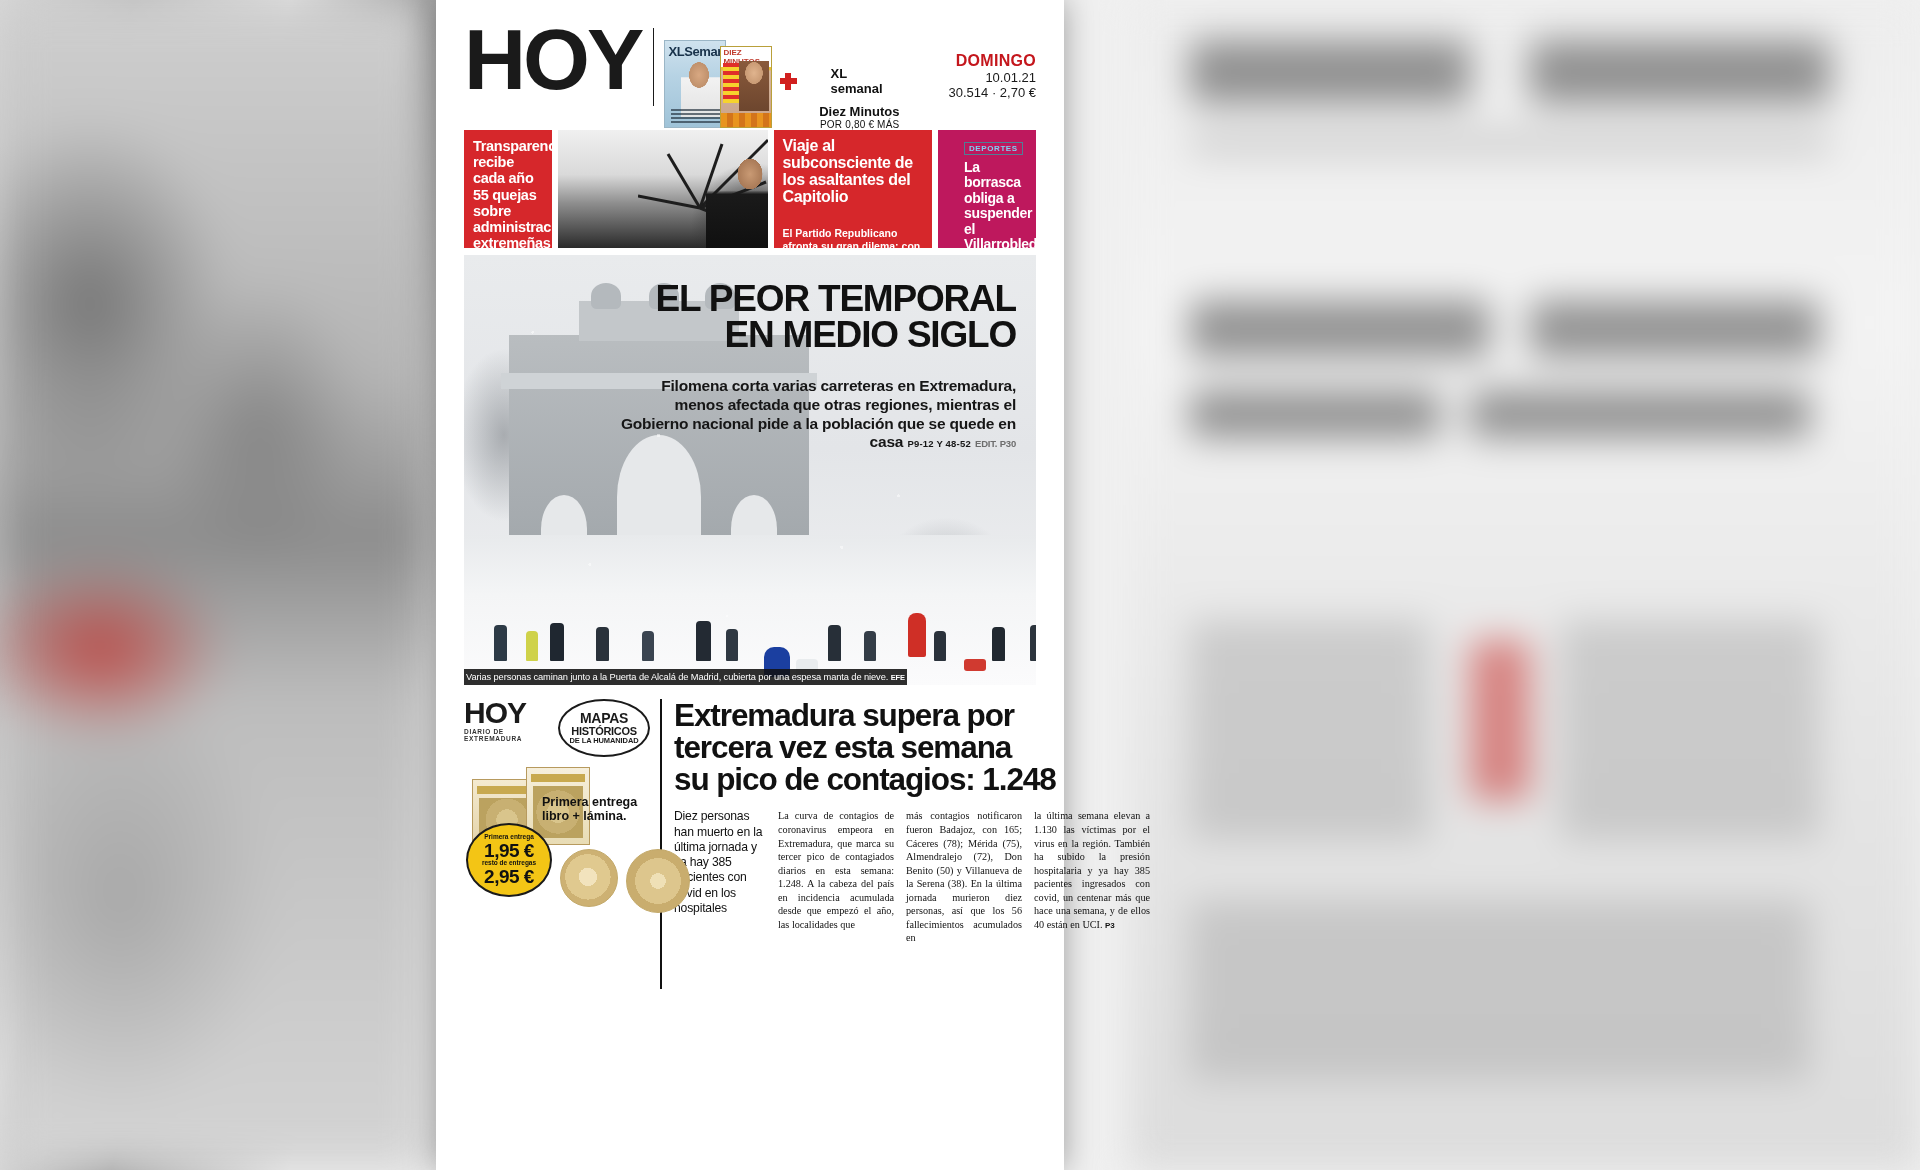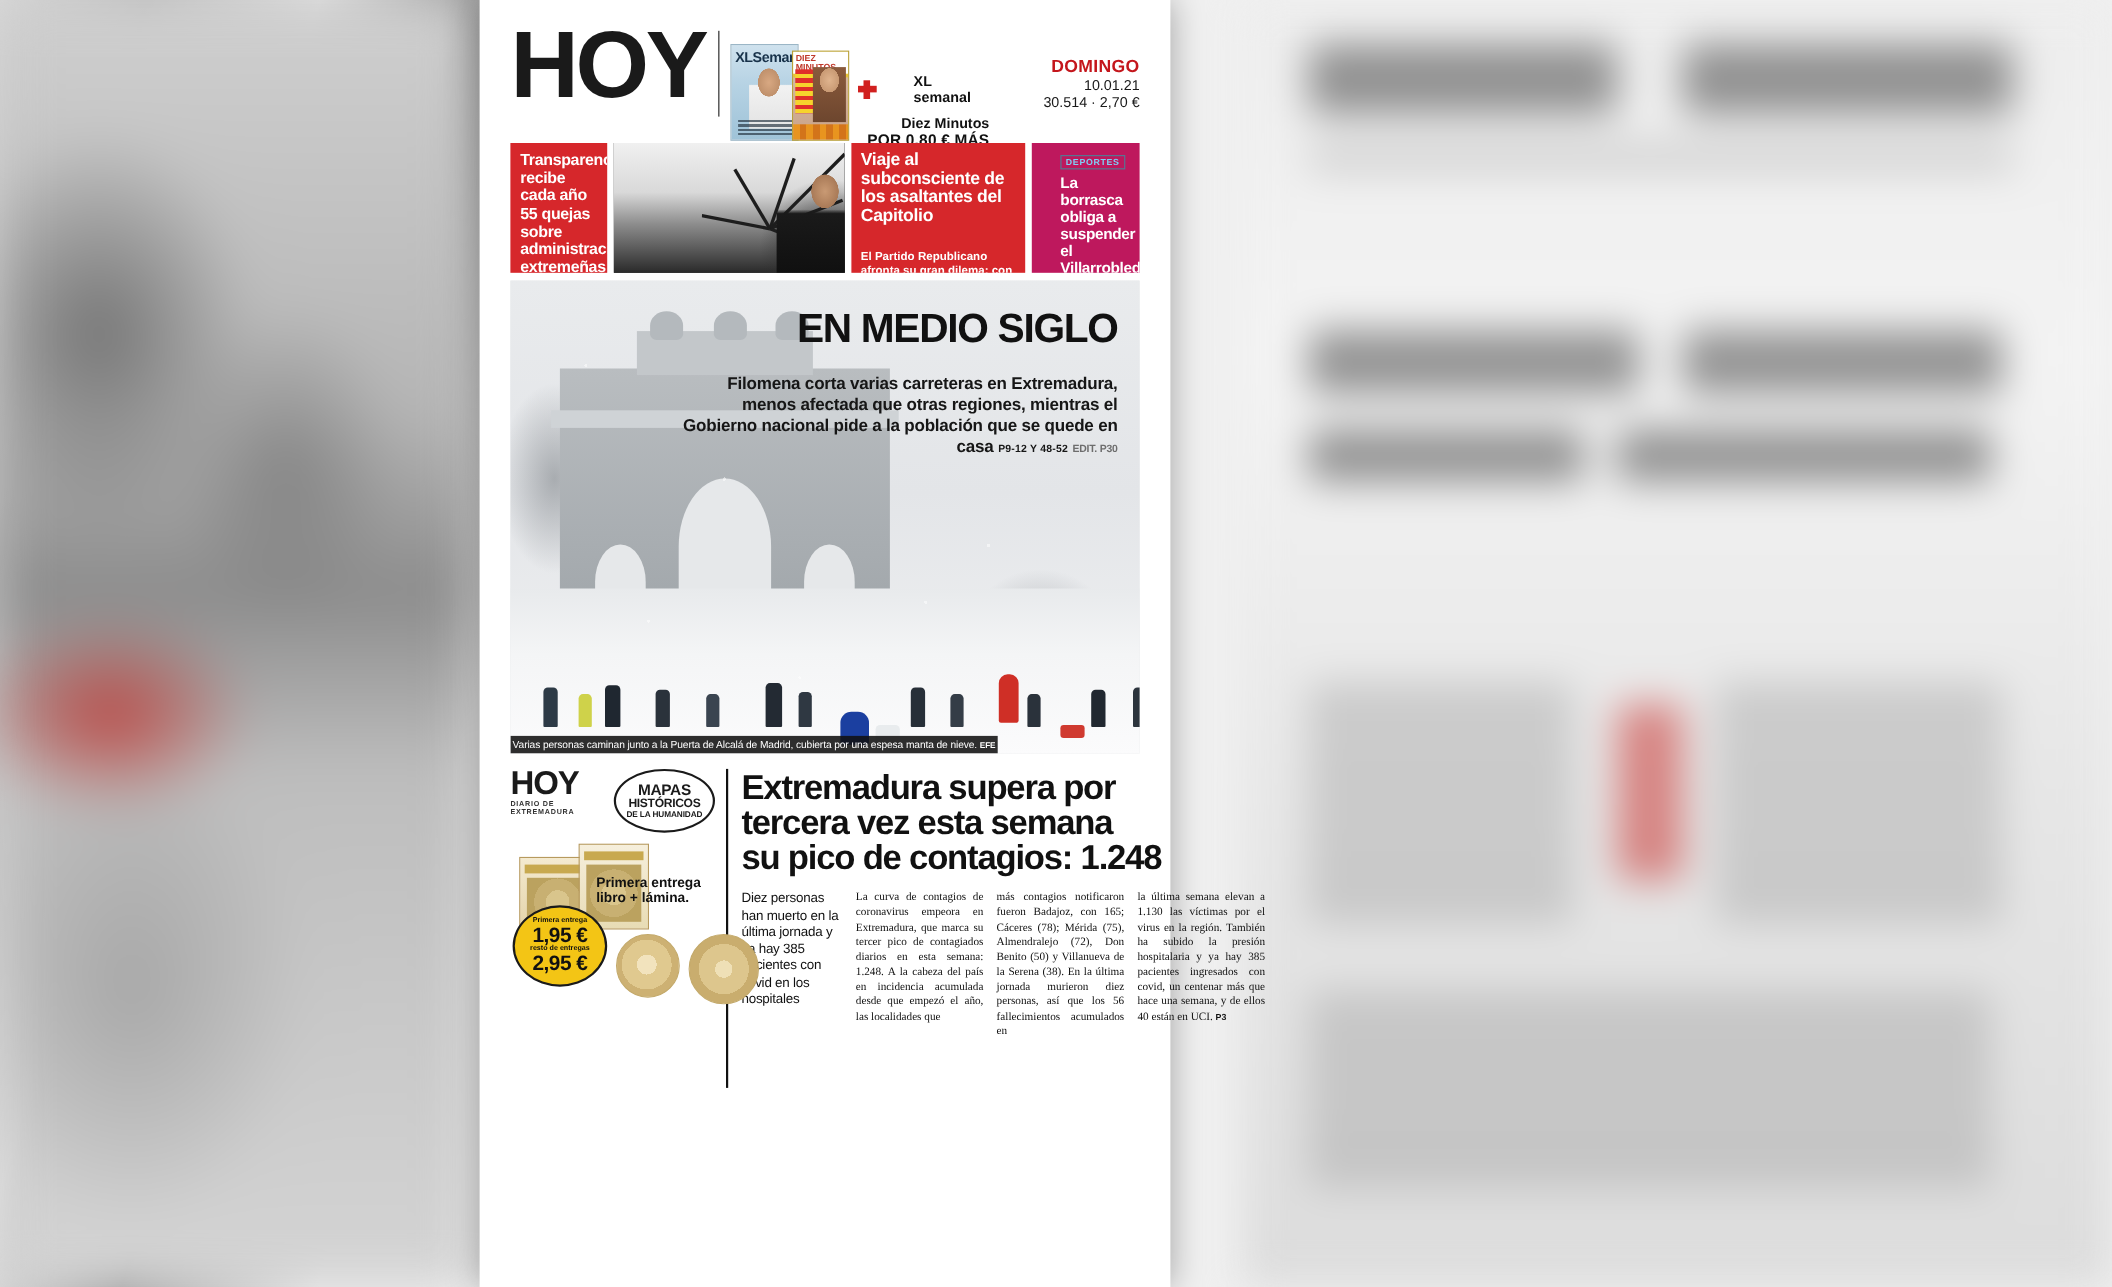--- a/index.html
+++ b/index.html
@@ -102,21 +102,21 @@
 
   .promos { padding-top: 26px; }
   .promo-xl { display: flex; align-items: center; gap: 6px; }
   .cross { position: relative; width: 17px; height: 17px; flex: 0 0 17px; }
   .cross::before, .cross::after { content:""; position:absolute; background:#d1201f; }
   .cross::before { left: 5.5px; top: 0; width: 6px; height: 17px; }
   .cross::after { left: 0; top: 5.5px; width: 17px; height: 6px; }
   .promo-xl-label { font-size: 13px; font-weight: bold; color: #111; margin-left: 28px; }
   .promo-dm { text-align: right; margin-top: 8px; }
   .promo-dm .t1 { font-size: 13px; font-weight: bold; color: #111; }
-  .promo-dm .t2 { font-size: 14px; font-weight: bold; color: #111; letter-spacing: .2px; }
+  .promo-dm .t2 { font-size: 10px; font-weight: normal; color: #111; letter-spacing: .2px; }
 
   .dateblock { text-align: right; padding-top: 12px; width: 130px; }
   .dateblock .dow { font-size: 16px; font-weight: bold; color: #c4161c; letter-spacing: .3px; }
   .dateblock .dmy { font-size: 13px; color: #1a1a1a; }
   .dateblock .num { font-size: 13px; color: #1a1a1a; }
 
   
   .teasers { display: flex; gap: 6px; height: 118px; margin-top: 10px; }
   .teaser { position: relative; overflow: hidden; }
   .t-transparencia {
@@ -383,20 +383,21 @@
     <div class="fig" style="left: 470px; width: 12px; height: 30px; background:#2a323b;"></div>
     <div class="fig" style="left: 500px; bottom: 14px; width: 22px; height: 12px; background:#d03a30; border-radius:3px;"></div>
     <div class="fig" style="left: 528px; width: 13px; height: 34px; background:#212830;"></div>
     <div class="fig" style="left: 566px; width: 14px; height: 36px; background:#2c343d;"></div>
     <div class="fig" style="left: 604px; width: 12px; height: 28px; background:#39424c;"></div>
     <div class="fig" style="left: 648px; width: 13px; height: 32px; background:#262e36;"></div>
 
     <div class="flakes"></div>
 
     <div class="hero-text">
+      <div class="hero-h1">EL PEOR TEMPORAL</div>
       <div class="hero-h1">EN MEDIO SIGLO</div>
       <div class="hero-sub"><span>Filomena corta varias carreteras en Extremadura, menos afectada que otras regiones, mientras el Gobierno nacional pide a la población que se quede en casa</span> <span class="ref">P9-12 Y 48-52</span> <span class="ref-light">EDIT. P30</span></div>
     </div>
 
     <div class="caption"><span>Varias personas caminan junto a la Puerta de Alcalá de Madrid, cubierta por una espesa manta de nieve.</span> <span class="credit">EFE</span></div>
   </div>
 
   <div class="bottom">
 
     <div class="promo-box">

